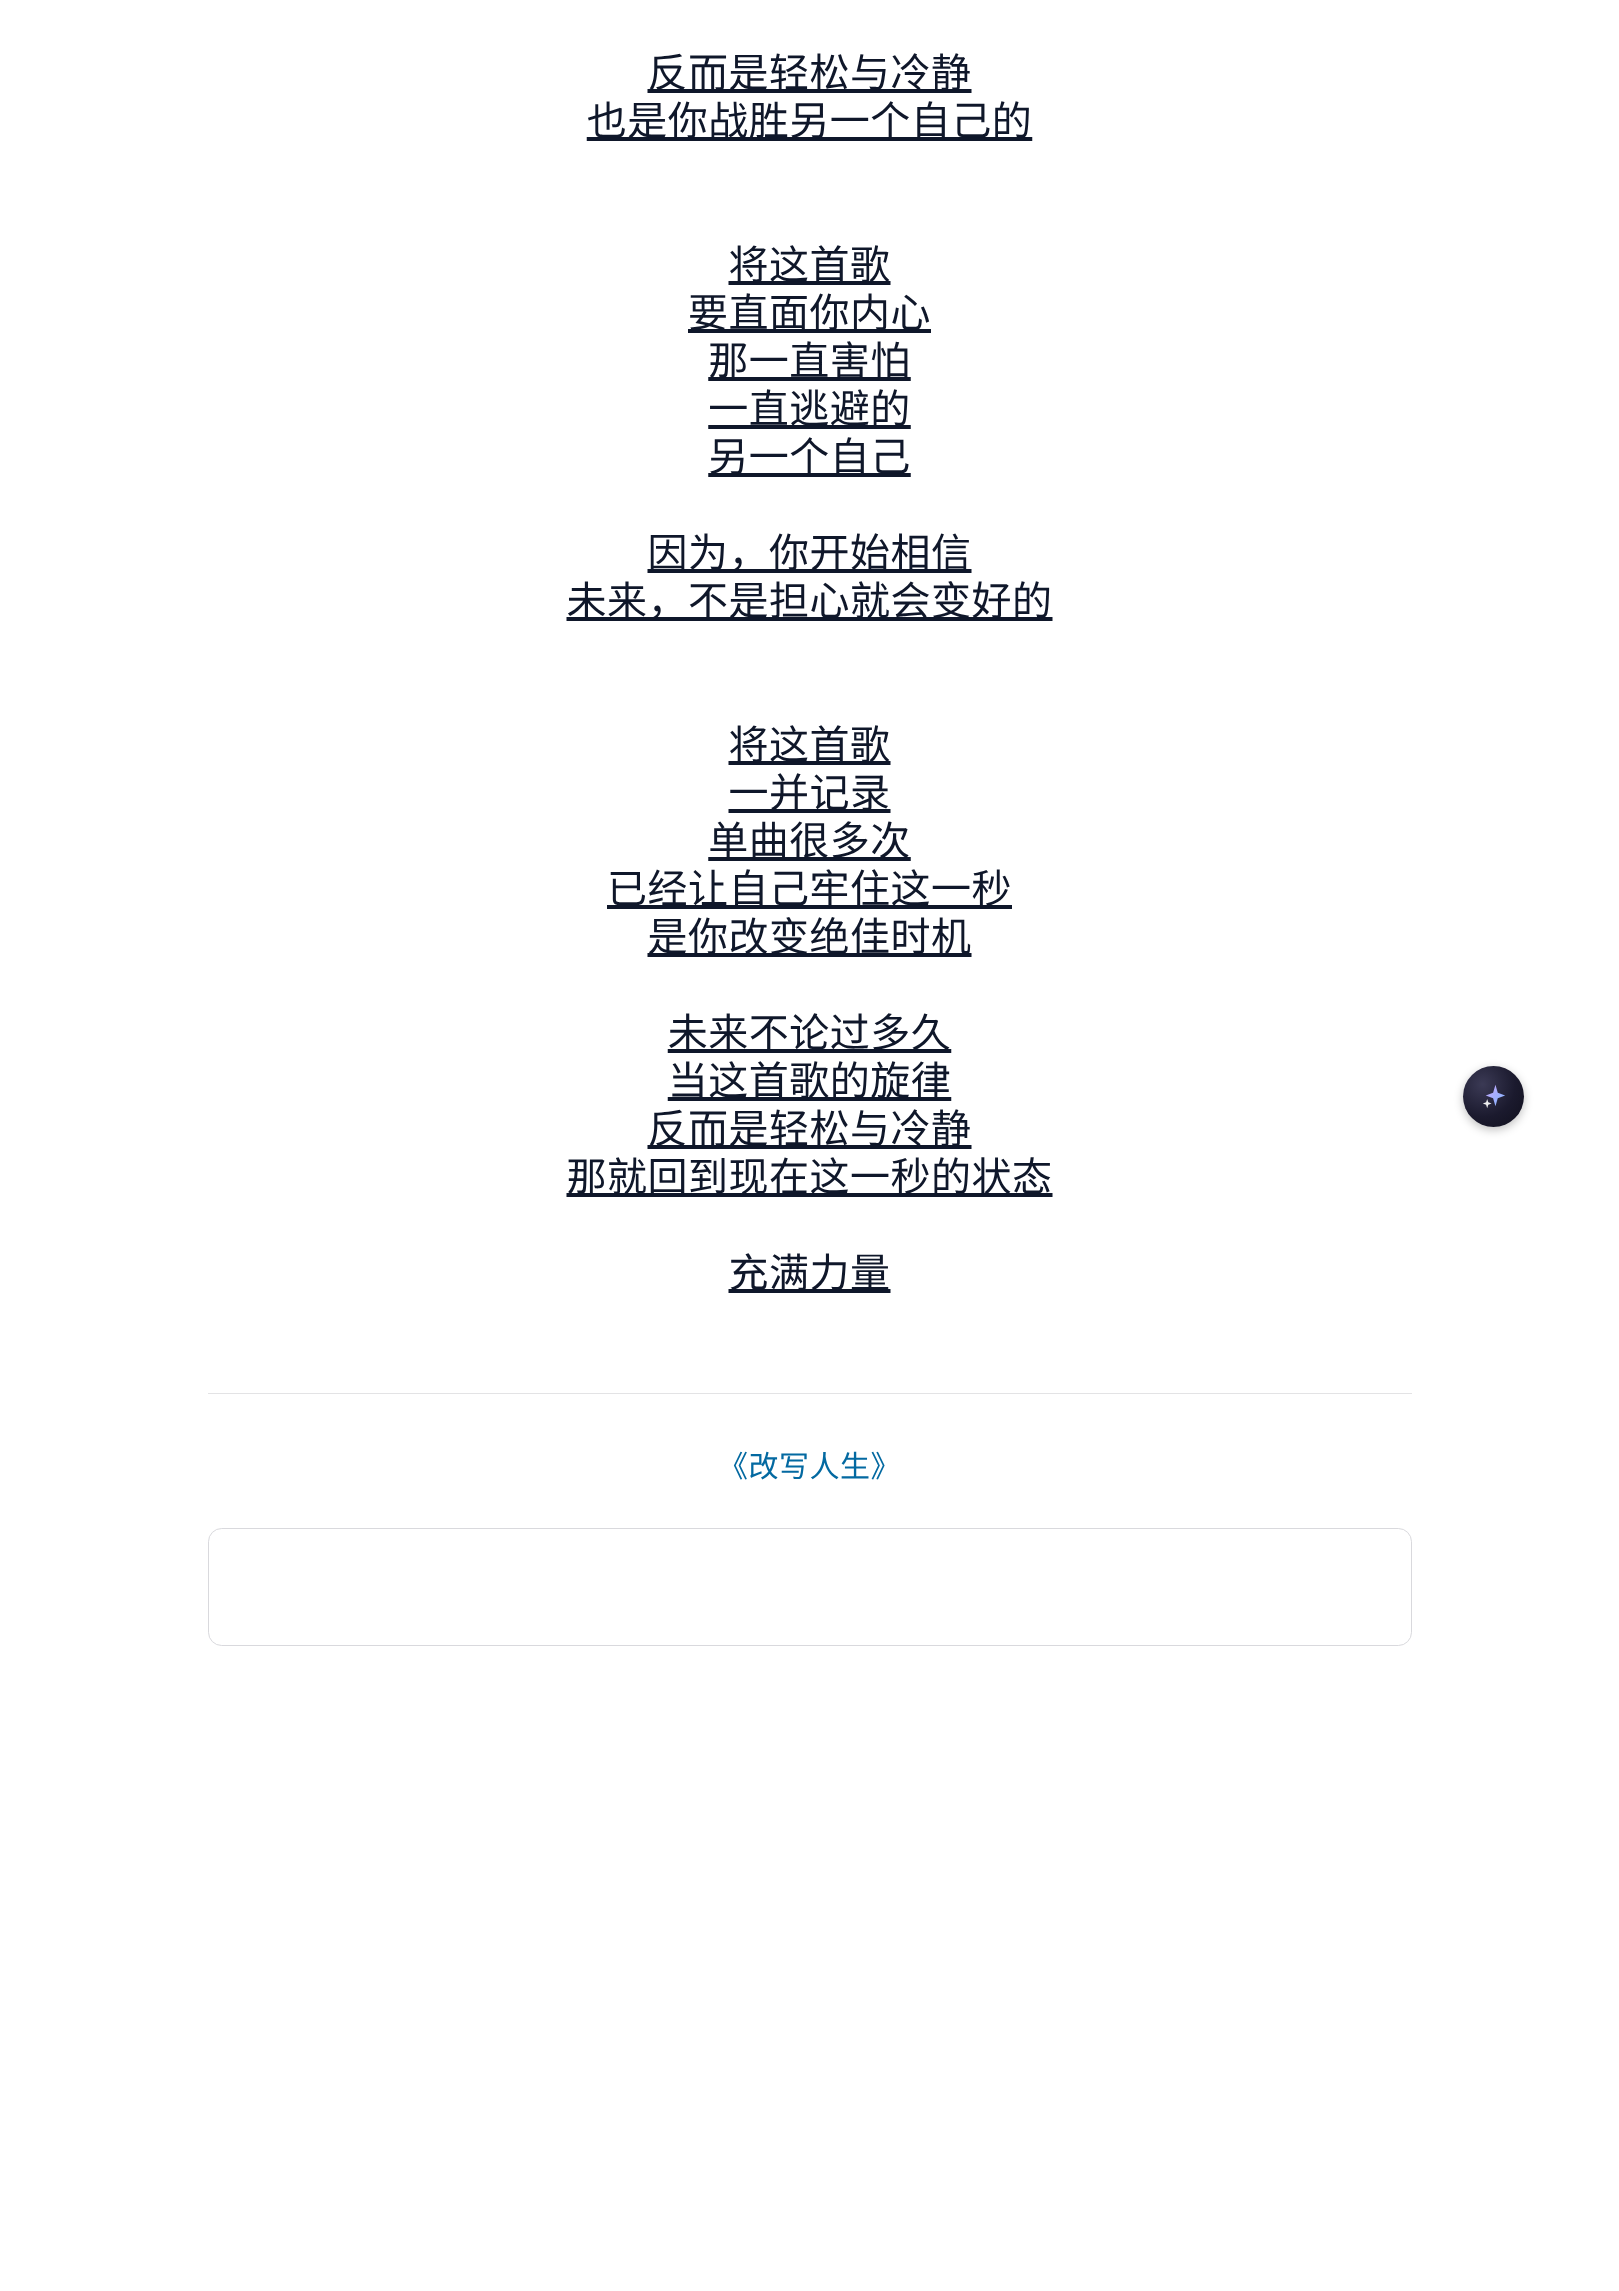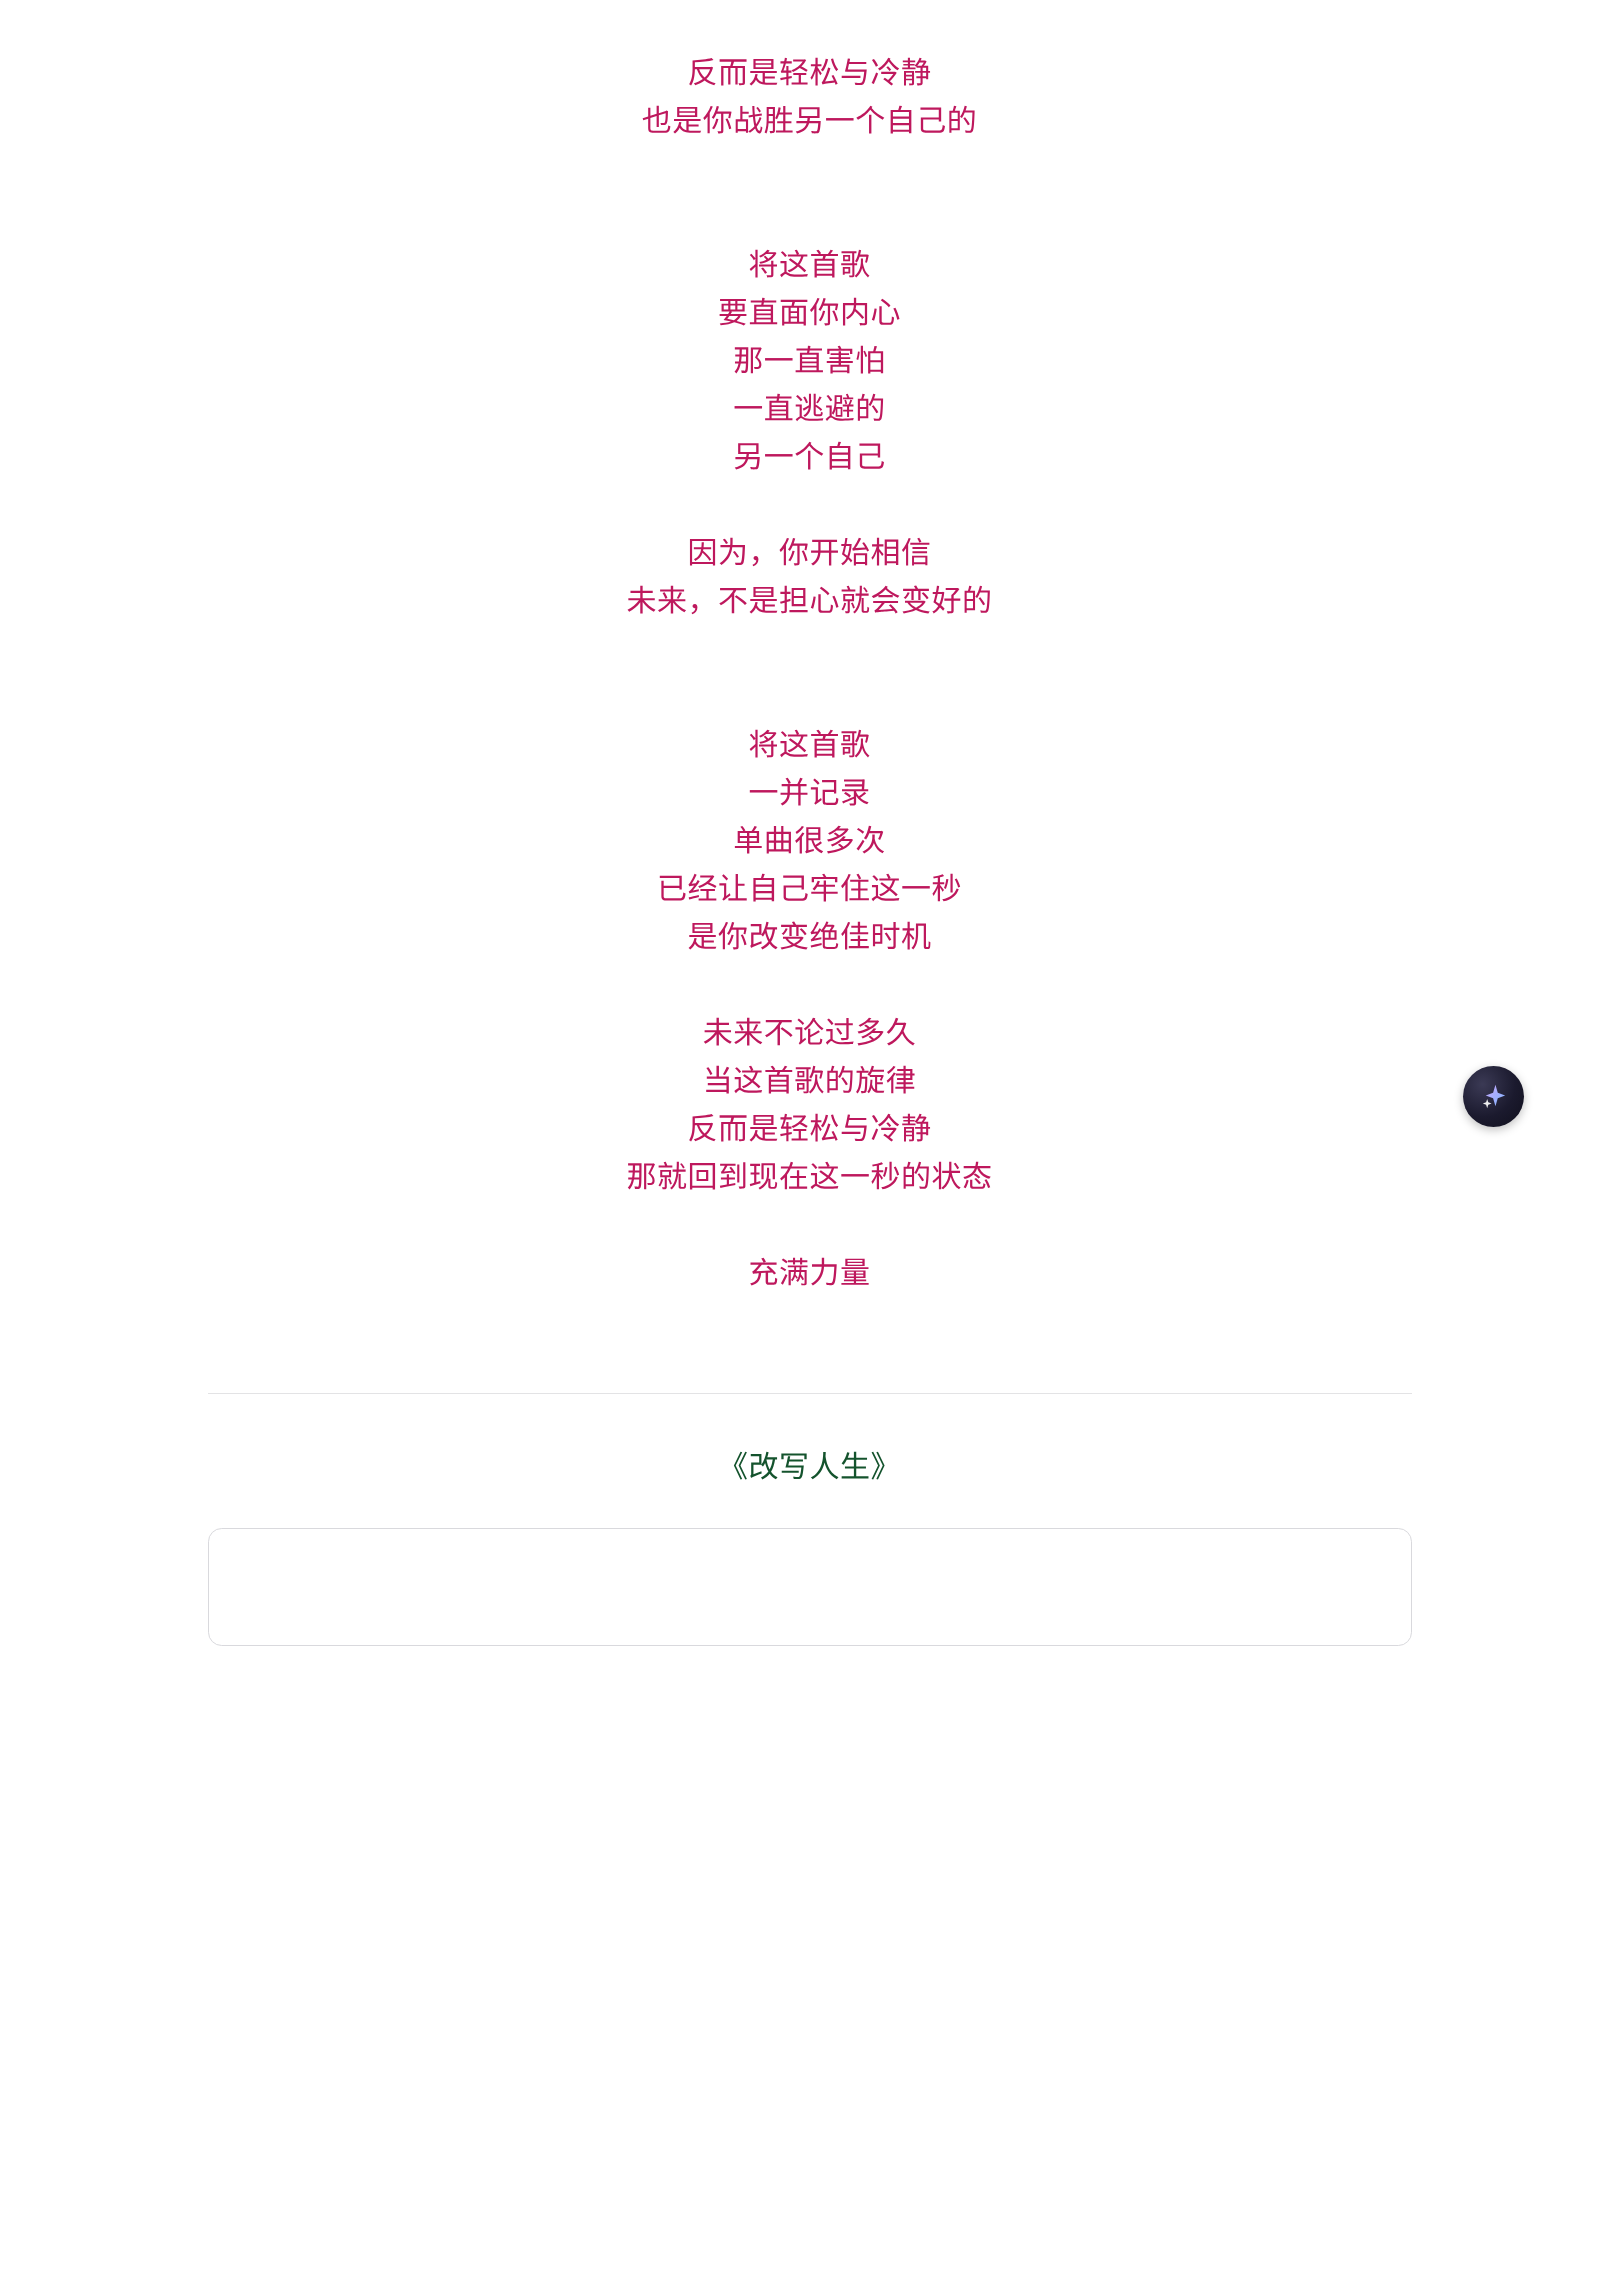--- a/index.html
+++ b/index.html
@@ -31,42 +31,43 @@
     flex-direction: column;
     align-items: center;
   }
 
   .stanza {
     text-align: center;
     margin: 0;
   }
 
   .line {
-    font-size: 30px;
+    font-size: 40px;
     line-height: 48px;
     letter-spacing: 0.5px;
-    color: #be185d;
+    color: #0f172a;
     white-space: pre;
+    text-decoration: underline;
   }
 
   .stanza-gap {
     height: 48px;
   }
 
   .divider {
     width: 1204px;
     height: 1px;
     background: #e3e3e5;
     margin: 0;
   }
 
   .song-title {
     font-size: 30px;
     line-height: 48px;
-    color: #14532d;
+    color: #0369a1;
     text-align: left;
     letter-spacing: 0.5px;
   }
 
   .input-box {
     width: 1204px;
     height: 118px;
     border: 1px solid #d9d9dd;
     border-radius: 13.7px;
     background: #ffffff;

